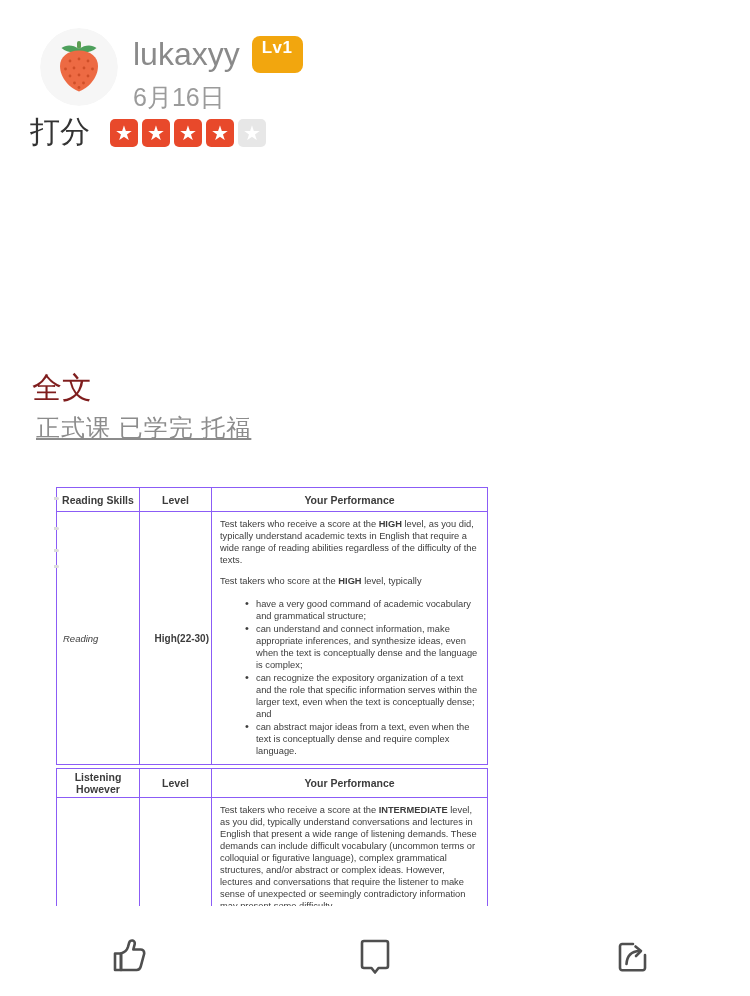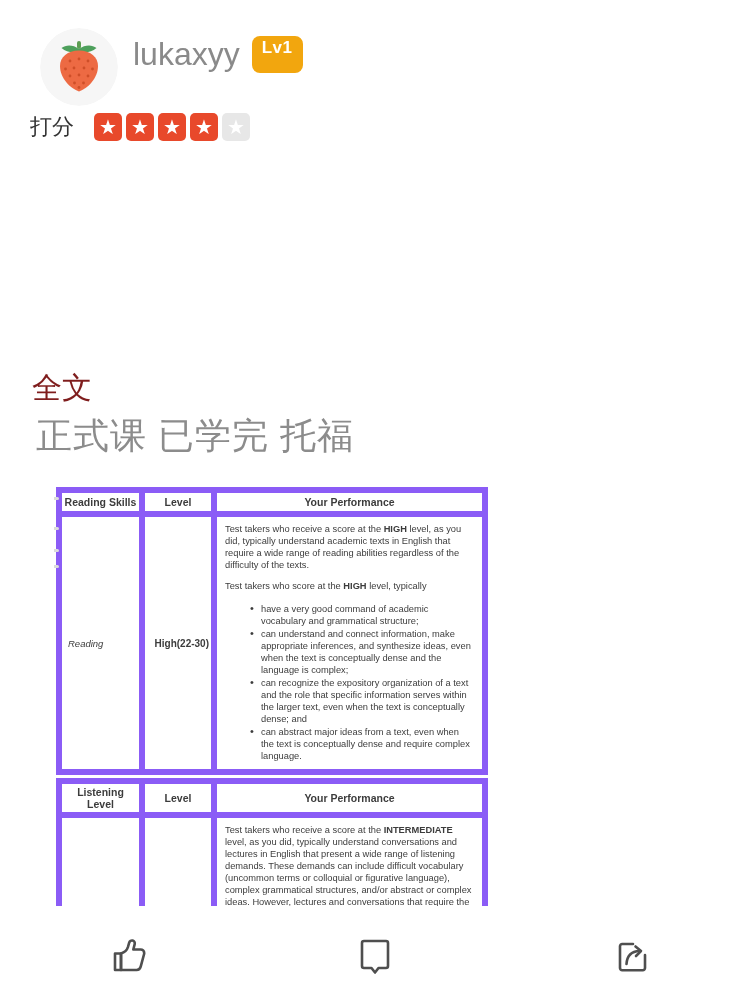--- a/index.html
+++ b/index.html
@@ -12,40 +12,40 @@
   .avatar { width:78px; height:78px; border-radius:50%; overflow:hidden; flex:0 0 auto; }
   .header-info { margin-left:15px; padding-top:8px; }
   .username-row { display:flex; }
   .username { font-size:32px; color:#8a8a8a; }
   .level-badge { margin-left:12px; background:#F2A60E; color:#fff; font-size:17px; font-weight:bold;
                  padding:2px 10px 3px; border-radius:8px; letter-spacing:.5px; }
   .date { margin-top:8px; font-size:25px; color:#9b9b9b; }
 
   
   .rating-row { position:absolute; left:30px; top:112px; display:flex; align-items:center; }
-  .rating-label { font-size:22px; color:#333; }
+  .rating-label { font-size:30px; color:#333; }
   .stars { display:flex; margin-left:20px; }
   .star { width:28px; height:28px; border-radius:5px; margin-right:4px; display:flex;
           align-items:center; justify-content:center; color:#fff; font-size:20px; line-height:1; }
   .star.filled { background:#E8492B; }
   .star.empty  { background:#E7E7E7; }
   .price { font-size:31px; color:#333; margin-left:24px; }
 
   
   .review-body { position:absolute; left:30px; top:166px; width:694px; font-size:30px;
                  line-height:45px; color:#313131; letter-spacing:.5px; text-align:justify; }
   .full-text-link { position:absolute; left:32px; top:368px; font-size:30px; color:#7f1d1d; cursor:pointer; }
-  .tags-row { position:absolute; left:36px; top:412px; font-size:36px; color:#8c8c8c; letter-spacing:1px; }
+  .tags-row { position:absolute; left:36px; top:412px; font-size:24px; color:#8c8c8c; letter-spacing:1px;text-decoration:underline; }
 
   
   .score-report { position:absolute; left:54px; top:487px; width:434px; height:419px; overflow:hidden; cursor:pointer; }
   .artifact { position:absolute; width:7px; height:3px; background:#dcdcdc; border-radius:2px; }
   .report-table { border-collapse:collapse; table-layout:fixed; width:432px; margin-left:2px; color:#3c3c3c; }
   .report-table + .report-table { margin-top:3px; }
-  .report-table th, .report-table td { border:6px solid #8b5cf6; }
+  .report-table th, .report-table td { border:1px solid #8b5cf6; }
   .report-table th { height:24px; font-size:10.5px; font-weight:bold; text-align:center; padding:2px; }
   .skill-cell { width:83px; vertical-align:middle; font-size:9.5px; padding:4px 2px 4px 6px;font-style:italic; }
   .level-cell { width:72px; vertical-align:middle; font-size:10px; font-weight:bold; text-align:right; padding:4px 2px; }
   .perf-cell { vertical-align:top; font-size:9.3px; line-height:12px; padding:6px 8px 6px 8px; }
   .perf-cell p { margin:0 0 9px 0; }
   .perf-cell ul { list-style:none; margin:11px 0 0 0; padding-left:36px; }
   .perf-cell li { position:relative; margin-bottom:1px; }
   .perf-cell li::before { content:"•"; position:absolute; left:-11px; top:-1px; font-size:11px; }
 
   
@@ -84,20 +84,21 @@
             <circle cx="43.5" cy="55" r="1.4"></circle>
           <circle cx="39" cy="59.5" r="1.4"></circle>
         </g>
       </svg>
     </div>
     <div class="header-info">
       <div class="username-row">
         <span class="username">lukaxyy</span>
         <span class="level-badge">Lv1</span>
       </div>
+      <div class="date">6月16日</div>
     </div>
   </div>
 
   <div class="rating-row">
     <span class="rating-label">打分</span>
     <div class="stars">
         <div class="star filled" style="background: rgb(232, 73, 43);">★</div>
         <div class="star filled" style="background: rgb(232, 73, 43);">★</div>
         <div class="star filled" style="background: rgb(232, 73, 43);">★</div>
         <div class="star filled" style="background: rgb(232, 73, 43);">★</div>
@@ -144,21 +145,21 @@
       </table>
 
     <table class="report-table">
       <colgroup>
           <col style="width:83px">
           <col style="width:72px">
           <col>
         </colgroup>
       <tbody>
           <tr>
-        <th>Listening  Level</th>
+        <th>Listening  However</th>
         <th>Level</th>
         <th>Your Performance</th>
       </tr>
       <tr>
         <td class="skill-cell"></td>
         <td class="level-cell"></td>
         <td class="perf-cell">
           <p>Test takers who receive a score at the <b>INTERMEDIATE</b> level, as you did, typically understand conversations and lectures in English that present a wide range of listening demands. These demands can include difficult vocabulary (uncommon terms or colloquial or figurative language), complex grammatical structures, and/or abstract or complex ideas. However, lectures and conversations that require the listener to make sense of unexpected or seemingly contradictory information may present some difficulty.</p>
 
         </td>

